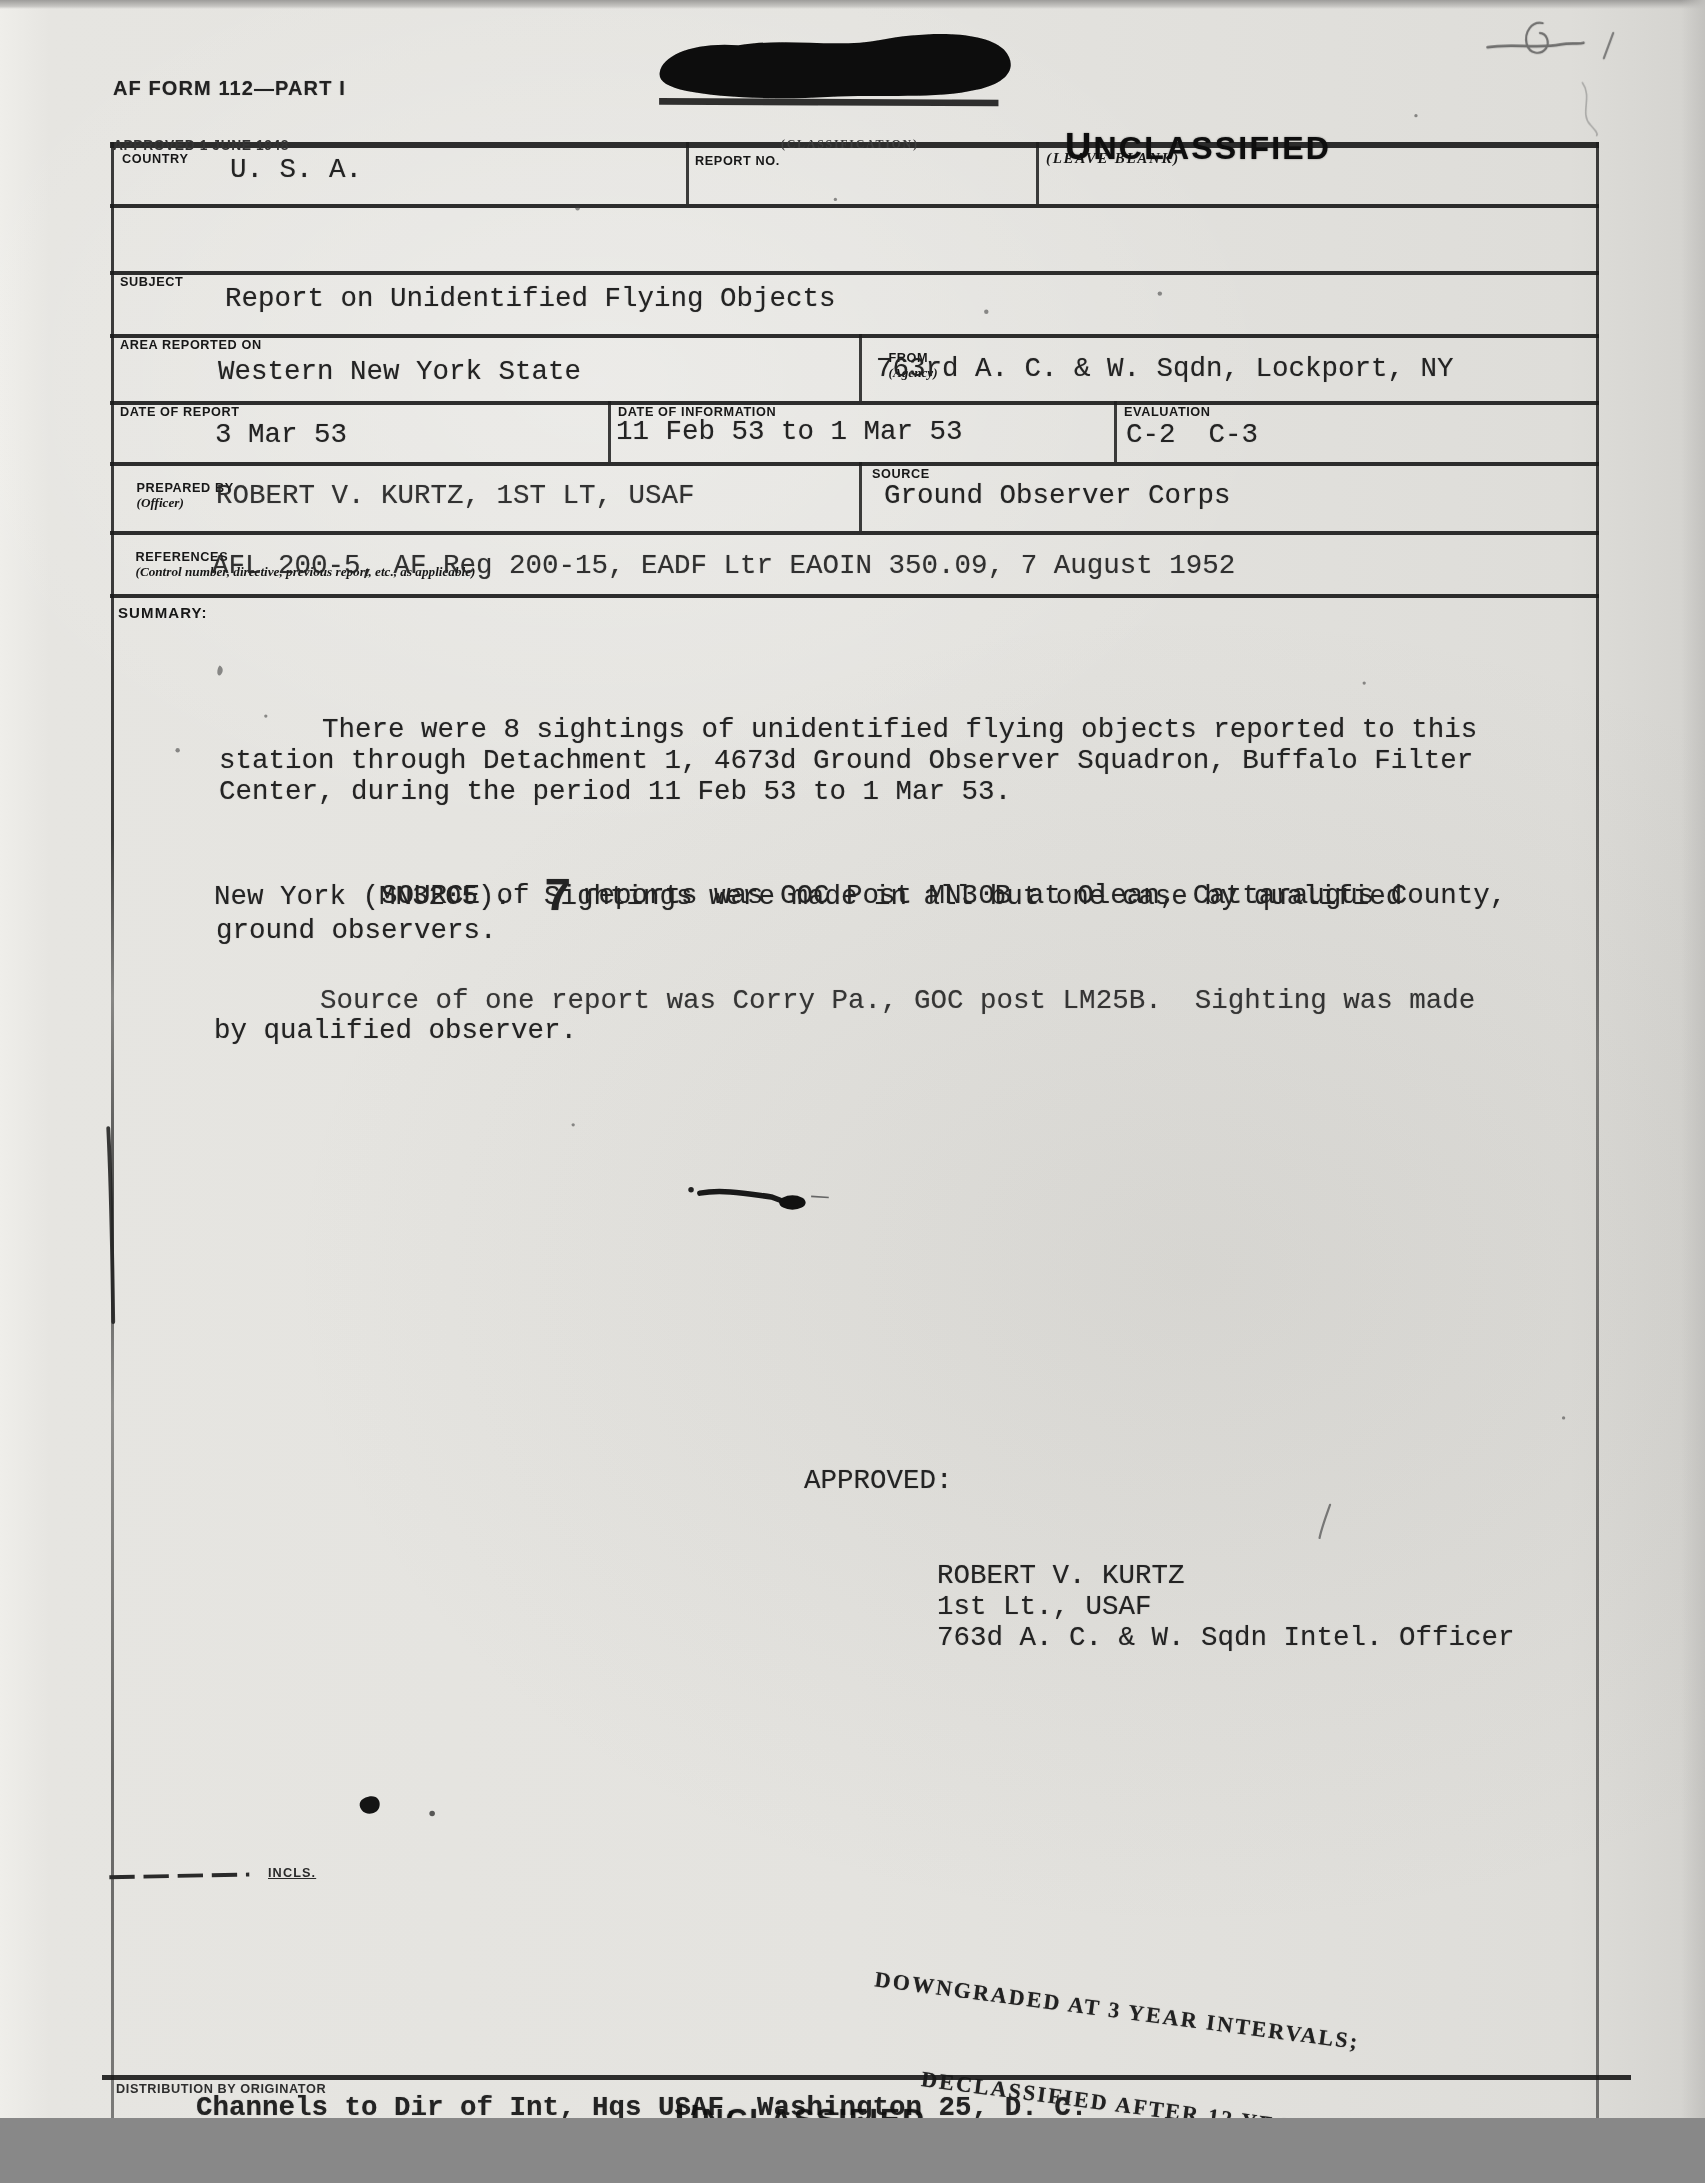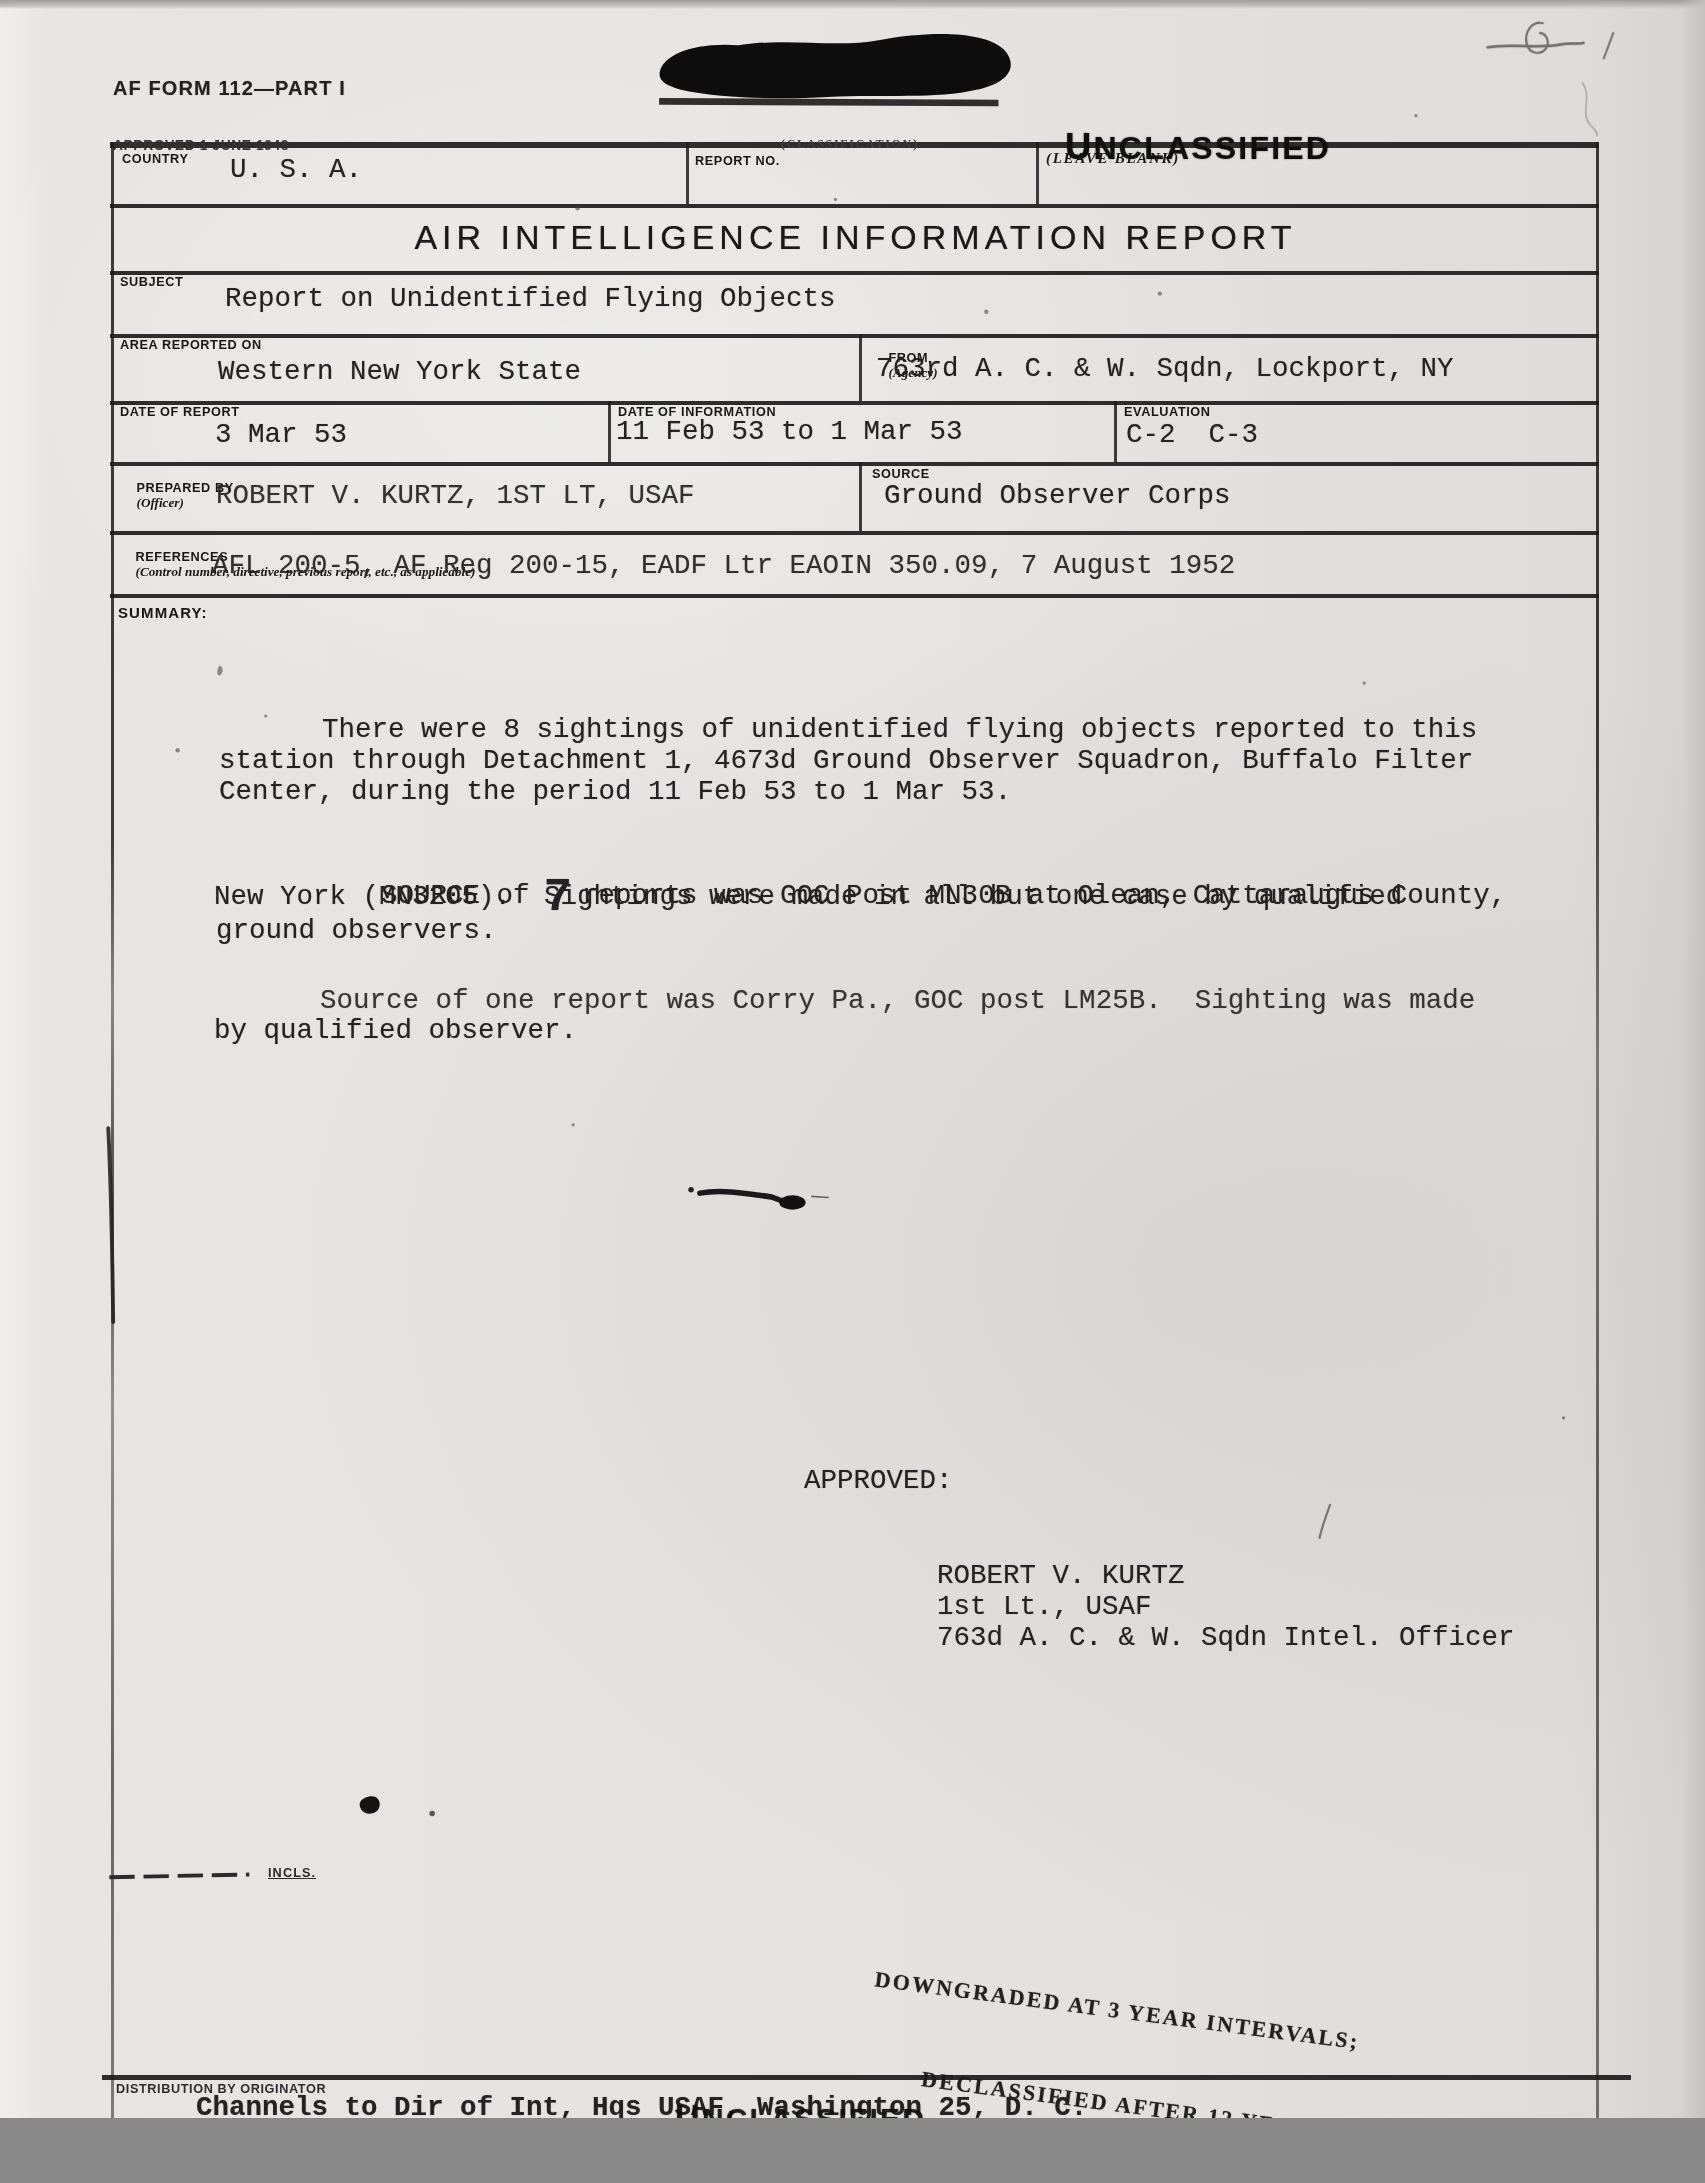--- a/index.html
+++ b/index.html
@@ -106,21 +106,20 @@
   <div class="vline" style="left:859px;top:334px;height:67px;"></div>
   <div class="vline" style="left:608px;top:401px;height:61px;"></div>
   <div class="vline" style="left:1114px;top:401px;height:61px;"></div>
   <div class="vline" style="left:859px;top:462px;height:69px;"></div>
 
   <div class="lbl lbl-sm" style="left:122px;top:152px;">COUNTRY</div>
   <div class="typed" style="left:230px;top:154px;">U. S. A.</div>
   <div class="lbl lbl-sm" style="left:695px;top:154px;">REPORT NO.</div>
   <div class="lbl leaveblank" style="left:1046px;top:150px;">(LEAVE BLANK)</div>
 
-  <div class="report-title">AIR INTELLIGENCE INFORMATION REPORT</div>
 
   <div class="lbl lbl-sm" style="left:120px;top:275px;">SUBJECT</div>
   <div class="typed" style="left:225px;top:283px;">Report on Unidentified Flying Objects</div>
 
   <div class="lbl lbl-sm" style="left:120px;top:338px;">AREA REPORTED ON</div>
   <div class="typed" style="left:218px;top:356px;">Western New York State</div>
   <div class="lbl lbl-sm" style="left:872px;top:337px;">
     <span>FROM</span>
     <span class="paren" style="font-size:13.2px;">(Agency)</span>
   </div>

